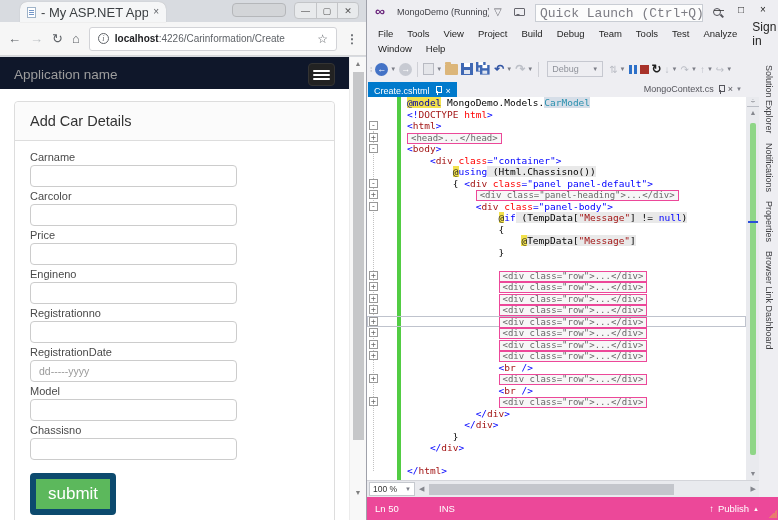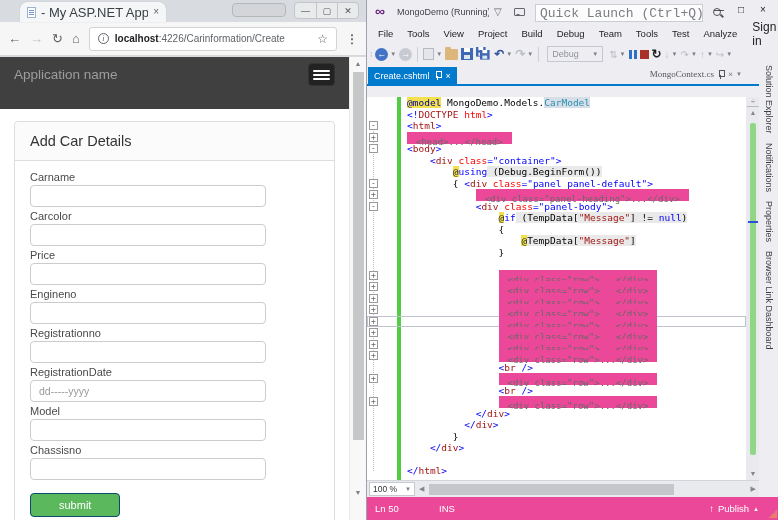--- a/index.html
+++ b/index.html
@@ -33,36 +33,36 @@
   .url-host { color:#202124; }
   .url-path { color:#5f6368; }
   .star-ic { font-size:12px; color:#5f6368; }
   .kebab { font-size:12px; color:#5f6368; font-weight:bold; letter-spacing:0; }
 
   .viewport { position:absolute; left:0; top:57px; width:349px; bottom:0; background:#fff; overflow:hidden; }
   .bscroll { position:absolute; right:0; top:57px; width:17px; bottom:0; background:#f8f8f8; border-left:1px solid #ececec; }
   .bscroll .arr { position:absolute; left:0; width:16px; text-align:center; font-size:7px; color:#808080; }
   .bthumb { position:absolute; left:3px; top:15px; width:11px; height:368px; background:#c6c7c9; }
 
-  .navbar { height:52px; background:#404040; position:relative;padding-left:32px; }
+  .navbar { height:32px; background:#0f172a; position:relative;padding-left:32px; }
   .brand { position:absolute; left:14px; top:10px; font-size:13.5px; color:#9d9d9d; }
   .hamburger { position:absolute; right:14px; top:6px; width:27px; height:23px; border:1px solid #333;
                border-radius:4px; background:#222; display:flex; flex-direction:column; justify-content:center; gap:2px; align-items:center;}
   .hamburger .bar { width:17px; height:2px; background:#fff; border-radius:1px; }
 
   .panel { margin:12px 14px 0 14px; border:1px solid #ddd; border-radius:4px; background:#fff; }
   .panel-heading { padding:11px 15px; font-size:14.5px; color:#333; border-bottom:1px solid #ddd; background:#fbfbfb; border-radius:4px 4px 0 0;}
   .panel-body { padding:10px 15px 14px 15px; }
   .field { margin-bottom:3px; }
   .field label { display:block; font-size:11px; color:#4a4a4a; height:14px; }
-  .field input { width:236px; height:22px; border:1px solid #ccc; border-radius:4px; padding:4px 8px;
+  .field input { width:207px; height:22px; border:1px solid #ccc; border-radius:4px; padding:4px 8px;
                  font-size:10.5px; color:#555; outline:none; font-family:"Liberation Sans",sans-serif;}
   .field input::placeholder { color:#9a9a9a; }
-  .submit-btn { margin-top:10px; background:#5cb85c; border:1px solid #0c4a6e; color:#fff;
-                border-radius:4px; padding:5px 28px; font-size:11px; cursor:pointer; }
+  .submit-btn { margin-top:10px; background:#5cb85c; border:6px solid #0c4a6e; color:#fff;
+                border-radius:4px; padding:5px 12px; font-size:17px; cursor:pointer; }
 
   
   .vs { position:absolute; left:366px; top:0; width:412px; height:520px; background:#eeeef2;
         border-left:1px solid #9fa1aa; }
   .vs-title { position:relative; height:26px; }
   .vs-logo { position:absolute; left:8px; top:3px; color:#68217a; font-size:14px; font-weight:bold; }
   .vs-title-text { position:absolute; left:30px; top:7px; font-size:9px; color:#3f3f46; width:92px; white-space:nowrap; overflow:hidden;}
   .flag-ic { position:absolute; left:127px; top:6px; font-size:10px; color:#66666e; }
   .fb-ic { position:absolute; left:147px; top:8px; width:11px; height:8px; border:1px solid #66666e; border-radius:1px; }
   .fb-ic:before { content:""; position:absolute; left:1px; bottom:-3px; border:2px solid transparent; border-top-color:#66666e; }
@@ -109,21 +109,21 @@
   .restart-ic { font-size:12px; color:#1e1e1e; font-weight:bold; }
   .step { color:#b9bcc4; font-size:10px; }
 
   .vs-tabbar { position:relative; height:17px; margin-top:2px; }
   .tab-active { position:absolute; left:1px; top:0; height:17px; background:#007acc; color:#fff;
                 display:flex; align-items:center; gap:5px; padding:0 6px; font-size:9px; }
   .pin-ic { position:relative; width:6px; height:9px; }
   .pin-ic:before { content:""; position:absolute; left:1px; top:0; width:4px; height:5px; border:1px solid currentColor; }
   .pin-ic:after { content:""; position:absolute; left:2.5px; top:5px; width:1px; height:4px; background:currentColor; }
   .tab-x { font-size:9px; }
-  .tab-right { position:absolute; right:36px; top:2px; display:flex; align-items:center; gap:4px; color:#55555c;font-family:Liberation Serif, serif; }
+  .tab-right { position:absolute; right:36px; top:2px; display:flex; align-items:center; gap:4px; color:#55555c; }
   .tab-right .nm { font-size:9px; color:#55555c; }
   .accent-line { position:absolute; left:0; top:17px; width:393px; height:2px; background:#007acc; }
 
   .editor { position:absolute; left:0; top:97px; width:379px; height:383px; background:#fff; overflow:hidden; }
   .change-bar { position:absolute; left:30px; top:0; bottom:0; width:4px; background:#52cc43; }
   .outline-guide { position:absolute; left:6px; top:34px; height:340px; border-left:1px dotted #c2c2c2; }
   .code-line { position:relative; height:11.5px; line-height:11.5px; padding-left:40px; white-space:pre;
                font-family:"DejaVu Sans Mono", monospace; font-size:9.5px; }
   .code-line.cur { box-shadow: inset 0 0 0 1px #bfc3cd; }
   .fold { position:absolute; left:2px; top:1px; width:9px; height:9px; border:1px solid #999; background:#fff;
@@ -133,21 +133,21 @@
   .sg-tag { color:#a31515; }
   .sg-attr { color:#ff0000; }
   .sg-val { color:#0000ff; }
   .sg-k { color:#0000ff; }
   .sg-at { background:#f2e14c; color:#222; }
   .sg-ky { background:#f2e14c; color:#0000a0; }
   .sg-ty { color:#2b91af; background:#d6dee8; }
   .sg-rz { background:#e9e9e9; color:#000; }
   .sg-kz { background:#e9e9e9; color:#0000ff; }
   .sg-str { background:#e9e9e9; color:#a31515; }
-  .sg-box { display:inline-block; border:6px solid #ec4899; background:#f7f7f7; color:#686868;
+  .sg-box { display:inline-block; border:1px solid #ec4899; background:#f7f7f7; color:#686868;
             padding:0 3px; font-size:9px; line-height:9.5px; height:11px; }
 
   .escroll { position:absolute; left:379px; top:97px; width:14px; height:383px; background:#e9eaee; }
   .esplit { position:absolute; left:1px; top:0; width:12px; height:10px; border-bottom:1px solid #b9bcc4; color:#6e7077; font-size:8px; text-align:center; line-height:9px;}
   .escroll .arr { position:absolute; left:0; width:14px; text-align:center; font-size:7px; color:#85878e; }
   .egreen { position:absolute; left:4px; top:26px; width:6px; height:332px; background:#8fd687; border-radius:2px;}
   .ecaret { position:absolute; left:2px; top:124px; width:10px; height:2px; background:#2b4fd8; }
 
   .vs-bottom { position:absolute; left:0; top:480px; width:393px; height:17px; background:#e9eaee; border-top:1px solid #d4d5da;}
   .zoombox { position:absolute; left:2px; top:1px; width:46px; height:14px; background:#fff; border:1px solid #c6c9cf;
@@ -253,20 +253,24 @@
         <span class="menu-item">View</span>
         <span class="menu-item">Project</span>
         <span class="menu-item">Build</span>
         <span class="menu-item">Debug</span>
         <span class="menu-item">Team</span>
         <span class="menu-item">Tools</span>
         <span class="menu-item">Test</span>
         <span class="menu-item">Analyze</span>
         <span class="signin">Sign in</span>
         <span class="avatar"></span>
+      </div>
+    <div class="menu-row" id="menu-row2">
+        <span class="menu-item">Window</span>
+        <span class="menu-item">Help</span>
       </div>
 
     <div class="vs-toolbar">
       <span class="grip">⁞</span>
       <span class="tb-circ back">←</span>
       <span class="tb-caret">▼</span>
       <span class="tb-circ fwd">→</span>
       <span class="tb-sep"></span>
       <span class="tb-doc"></span>
       <span class="tb-caret">▼</span>
@@ -321,21 +325,21 @@
     <div class="editor">
       <div class="outline-guide"></div>
       <div class="change-bar"></div>
       <div id="code">
           <div class="code-line"><span class="sg-ky">@model</span><span class="sg-pl"> MongoDemo.Models.</span><span class="sg-ty">CarModel</span></div>
           <div class="code-line"><span class="sg-d">&lt;!</span><span class="sg-tag">DOCTYPE </span><span class="sg-attr">html</span><span class="sg-d">&gt;</span></div>
           <div class="code-line"><span class="fold">-</span><span class="sg-d">&lt;</span><span class="sg-tag">html</span><span class="sg-d">&gt;</span></div>
           <div class="code-line"><span class="fold">+</span><span class="sg-box">&lt;head&gt;...&lt;/head&gt;</span></div>
           <div class="code-line"><span class="fold">-</span><span class="sg-d">&lt;</span><span class="sg-tag">body</span><span class="sg-d">&gt;</span></div>
           <div class="code-line"><span class="sg-pl">    </span><span class="sg-d">&lt;</span><span class="sg-tag">div</span><span class="sg-attr"> class</span><span class="sg-d">=</span><span class="sg-val">"container"</span><span class="sg-d">&gt;</span></div>
-          <div class="code-line"><span class="sg-pl">        </span><span class="sg-at">@</span><span class="sg-k">using</span><span class="sg-rz"> (Debug.BeginForm())</span></div>
+          <div class="code-line"><span class="sg-pl">        </span><span class="sg-at">@</span><span class="sg-k">using</span><span class="sg-rz"> (Html.Chassisno())</span></div>
           <div class="code-line"><span class="fold">-</span><span class="sg-pl">        { </span><span class="sg-d">&lt;</span><span class="sg-tag">div</span><span class="sg-attr"> class</span><span class="sg-d">=</span><span class="sg-val">"panel panel-default"</span><span class="sg-d">&gt;</span></div>
           <div class="code-line"><span class="fold">+</span><span class="sg-pl">            </span><span class="sg-box">&lt;div class="panel-heading"&gt;...&lt;/div&gt;</span></div>
           <div class="code-line"><span class="fold">-</span><span class="sg-pl">            </span><span class="sg-d">&lt;</span><span class="sg-tag">div</span><span class="sg-attr"> class</span><span class="sg-d">=</span><span class="sg-val">"panel-body"</span><span class="sg-d">&gt;</span></div>
           <div class="code-line"><span class="sg-pl">                </span><span class="sg-at">@</span><span class="sg-k">if</span><span class="sg-rz"> (TempData[</span><span class="sg-str">"Message"</span><span class="sg-rz">] != </span><span class="sg-kz">null</span><span class="sg-rz">)</span></div>
           <div class="code-line"><span class="sg-pl">                {</span></div>
           <div class="code-line"><span class="sg-pl">                    </span><span class="sg-at">@</span><span class="sg-rz">TempData[</span><span class="sg-str">"Message"</span><span class="sg-rz">]</span></div>
           <div class="code-line"><span class="sg-pl">                }</span></div>
           <div class="code-line"></div>
           <div class="code-line"><span class="fold">+</span><span class="sg-pl">                </span><span class="sg-box">&lt;div class="row"&gt;...&lt;/div&gt;</span></div>
           <div class="code-line"><span class="fold">+</span><span class="sg-pl">                </span><span class="sg-box">&lt;div class="row"&gt;...&lt;/div&gt;</span></div>

